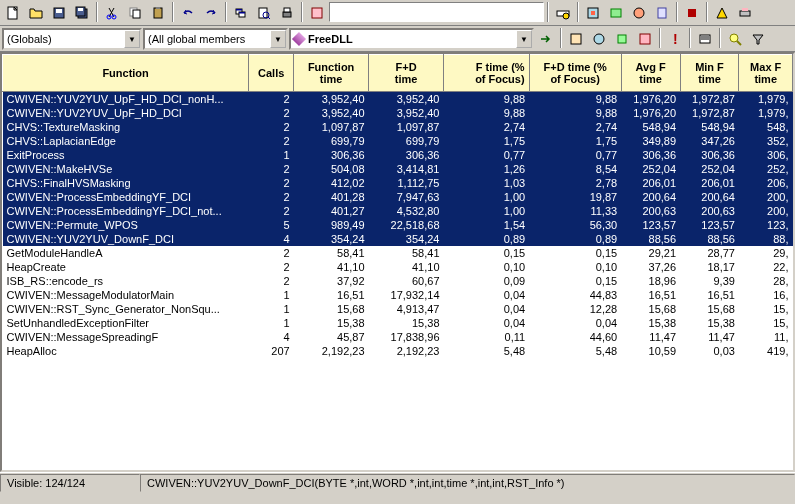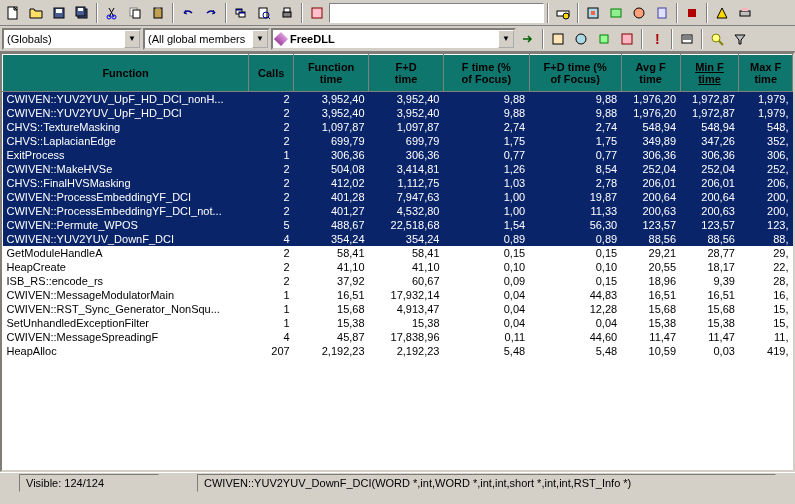--- a/index.html
+++ b/index.html
@@ -10,21 +10,21 @@
     width: 795px;
     height: 504px;
     overflow: hidden;
     color: #000;
   }
   .toolbar {
     background: #d4d0c8;
     border-bottom: 1px solid #808080;
     padding: 2px;
     display: flex;
-    align-items: center;
+    align-items: flex-start;
     gap: 1px;
     height: 26px;
   }
   .tbtn {
     width: 22px; height: 22px;
     border: 1px solid transparent;
     display: inline-flex;
     align-items: center; justify-content: center;
     background: #d4d0c8;
     cursor: pointer;
@@ -64,21 +64,21 @@
     height: 420px;
     overflow: auto;
     position: relative;
   }
   table {
     border-collapse: collapse;
     width: 100%;
     font-size: 11px;
   }
   th {
-    background: #0f766e;
+    background: #fef9c3;
     border: 1px solid;
     border-color: #fff #808080 #808080 #fff;
     padding: 6px 4px;
     font-weight: bold;
     text-align: center;
     position: sticky;
     top: 0;
     white-space: nowrap;
   }
   td {
@@ -96,21 +96,21 @@
     align-items: center;
     height: 20px;
     background: #d4d0c8;
     border-top: 1px solid #fff;
     font-size: 11px;
   }
   .stpanel {
     border: 1px inset #d4d0c8;
     padding: 2px 6px;
     height: 18px;
-    margin: 19px;
+    margin: 0;
   }
   svg { display: block; }
   .diamond {
     width: 10px; height: 10px;
     transform: rotate(45deg);
     display: inline-block;
   }
 </style>
 </head>
 <body>
@@ -250,21 +250,21 @@
       </svg>
     </div>
 </div>
 
 <div class="toolbar">
   <div class="dropdown" style="width:140px">
     <span>(Globals)</span>
     <span style="flex:1"></span>
     <div class="ddbtn">▼</div>
   </div>
-  <div class="dropdown" style="width:127px">
+  <div class="dropdown" style="width:145px">
     <span>(All global members</span>
     <span style="flex:1"></span>
     <div class="ddbtn">▼</div>
   </div>
   <div class="dropdown" style="width:245px">
     <span class="diamond" style="background:linear-gradient(#e0a0e0,#a040a0);margin-right:4px"></span>
     <b>FreeDLL</b>
     <span style="flex:1"></span>
     <div class="ddbtn">▼</div>
   </div>
@@ -323,24 +323,24 @@
 </div>
 
 <div class="grid-wrap">
   <table>
     <thead>
       <tr id="hdr-row">
           <th style="width: 230px;">Function</th>
           <th style="width: 42px;">Calls</th>
           <th style="width: 70px;">Function<br>time</th>
           <th style="width: 70px; margin-top: 32px;">F+D<br>time</th>
-          <th style="width: 80px;">F time (%<br>of Focus)</th>
+          <th style="width: 80px; text-align: right;">F time (%<br>of Focus)</th>
           <th style="width: 86px;">F+D time (%<br>of Focus)</th>
           <th style="width: 55px;">Avg F<br>time</th>
-          <th style="width: 55px; text-decoration: underline;">Min F<br>time</th>
+          <th style="width: 55px;">Min F<br>time</th>
           <th style="width: 50px;">Max F<br>time</th>
         </tr>
     </thead>
     <tbody id="grid-body">
         <tr class="sel">
           <td class="fn">CWIVEN::YUV2YUV_UpF_HD_DCI_nonH...</td>
           <td class="num">2</td>
           <td class="num">3,952,40</td>
           <td class="num">3,952,40</td>
           <td class="num">9,88</td>
@@ -433,21 +433,21 @@
           <td class="num">4,532,80</td>
           <td class="num">1,00</td>
           <td class="num">11,33</td>
           <td class="num">200,63</td>
           <td class="num">200,63</td>
           <td class="num">200,</td>
         </tr>
         <tr class="sel">
           <td class="fn">CWIVEN::Permute_WPOS</td>
           <td class="num">5</td>
-          <td class="num">488,67</td>
+          <td class="num">989,49</td>
           <td class="num">22,518,68</td>
           <td class="num">1,54</td>
           <td class="num">56,30</td>
           <td class="num">123,57</td>
           <td class="num">123,57</td>
           <td class="num">123,</td>
         </tr>
         <tr class="sel">
           <td class="fn">CWIVEN::YUV2YUV_DownF_DCI</td>
           <td class="num">4</td>
@@ -470,21 +470,21 @@
           <td class="num">28,77</td>
           <td class="num">29,</td>
         </tr>
         <tr>
           <td class="fn">HeapCreate</td>
           <td class="num">2</td>
           <td class="num">41,10</td>
           <td class="num">41,10</td>
           <td class="num">0,10</td>
           <td class="num">0,10</td>
-          <td class="num">20,55</td>
+          <td class="num">37,26</td>
           <td class="num">18,17</td>
           <td class="num">22,</td>
         </tr>
         <tr>
           <td class="fn">ISB_RS::encode_rs</td>
           <td class="num">2</td>
           <td class="num">37,92</td>
           <td class="num">60,67</td>
           <td class="num">0,09</td>
           <td class="num">0,15</td>
@@ -546,14 +546,14 @@
           <td class="num">10,59</td>
           <td class="num">0,03</td>
           <td class="num">419,</td>
         </tr>
       </tbody>
   </table>
 </div>
 
 <div class="statusbar">
   <div class="stpanel" style="width:140px">Visible: 124/124</div>
-  <div class="stpanel" style="flex:1">CWIVEN::YUV2YUV_DownF_DCI(WORD *,int,WORD *,int,int,short *,int,int,RST_Info *)</div>
+  <div class="stpanel" style="flex:1">CWIVEN::YUV2YUV_DownF_DCI(BYTE *,int,WORD *,int,int,time *,int,int,RST_Info *)</div>
 </div>
 
 </body></html>

